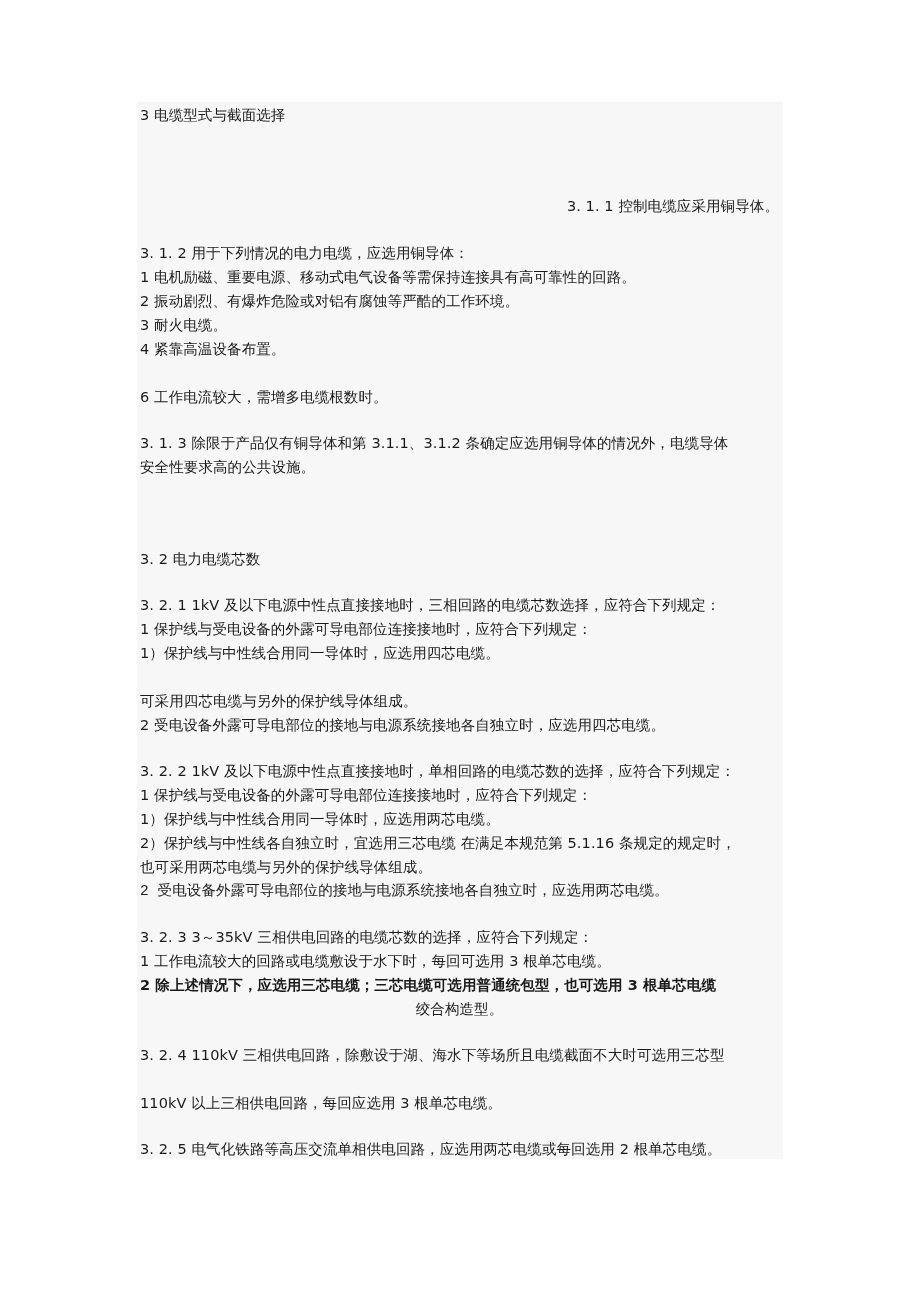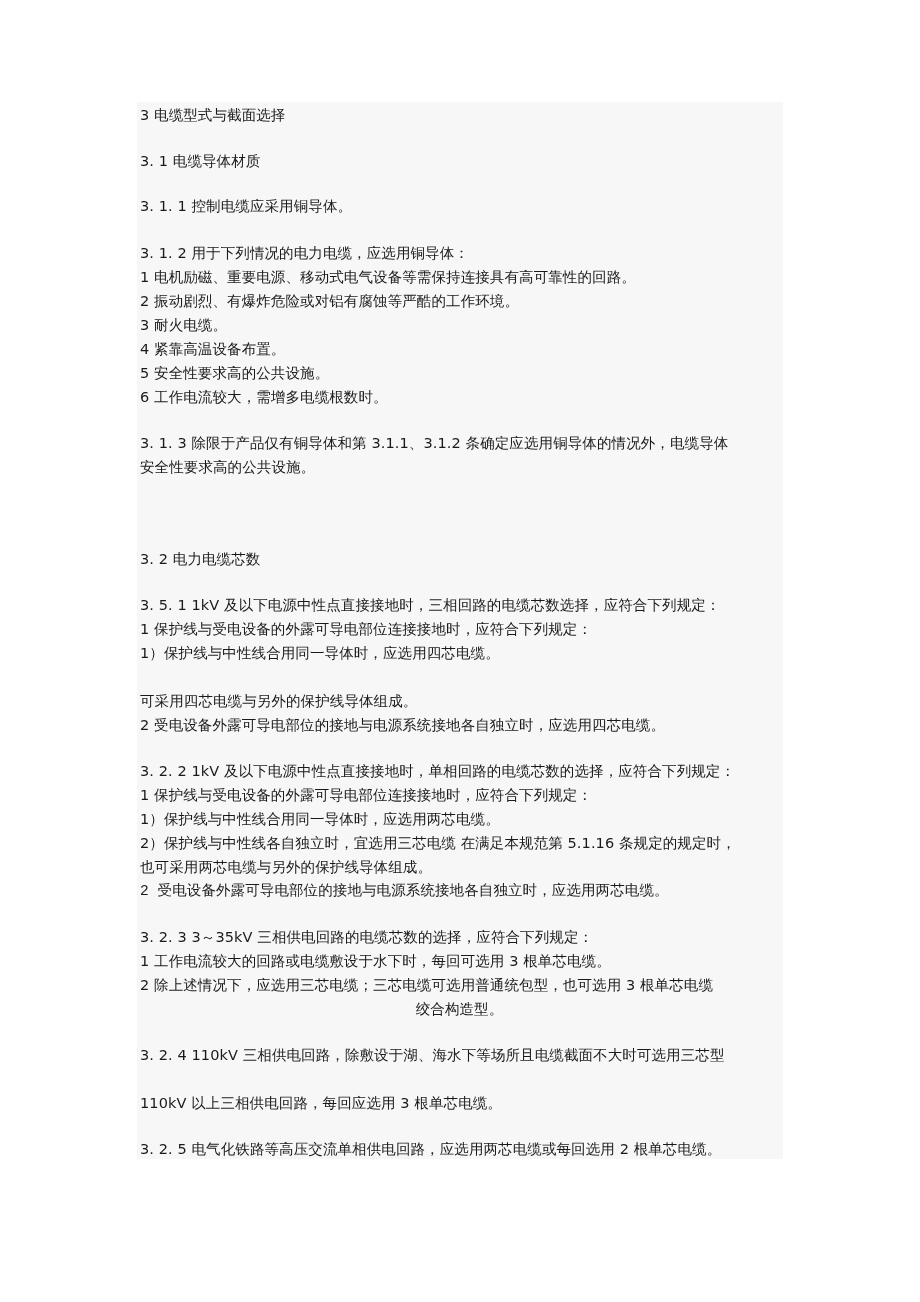--- a/index.html
+++ b/index.html
@@ -6,43 +6,41 @@
   body { width:920px; height:1302px; position:relative; overflow:hidden;
          font-family:"DejaVu Sans","Liberation Sans",sans-serif; color:#1a1a1a; }
   .page { position:absolute; left:137px; top:102px; width:646px; height:1057px; background:#f7f7f7; }
   .line { position:absolute; left:3px; right:4px; font-size:14.5px; line-height:20px; white-space:nowrap; letter-spacing:0.1px; }
 </style>
 </head>
 <body>
 
 <div class="page" id="page">
     <div class="line" style="top: 3px;">3  电缆型式与截面选择</div>
-    <div class="line" style="top: 49px;">3. 1  电缆导体材质</div>
-    <div class="line" style="top: 94px;">3. 1. 1  控制电缆应采用铜导体。</div>
+    <div class="line" style="top: 94px; text-align: right;">3. 1. 1  控制电缆应采用铜导体。</div>
     <div class="line" style="top: 141px;">3. 1. 2  用于下列情况的电力电缆，应选用铜导体：</div>
     <div class="line" style="top: 165px;">1  电机励磁、重要电源、移动式电气设备等需保持连接具有高可靠性的回路。</div>
     <div class="line" style="top: 189px;">2  振动剧烈、有爆炸危险或对铝有腐蚀等严酷的工作环境。</div>
     <div class="line" style="top: 213px;">3  耐火电缆。</div>
     <div class="line" style="top: 237px;">4  紧靠高温设备布置。</div>
-    <div class="line" style="top: 261px;">5  安全性要求高的公共设施。</div>
     <div class="line" style="top: 285px;">6  工作电流较大，需增多电缆根数时。</div>
     <div class="line" style="top: 331px;">3. 1. 3  除限于产品仅有铜导体和第 3.1.1、3.1.2 条确定应选用铜导体的情况外，电缆导体</div>
     <div class="line" style="top: 355px;">安全性要求高的公共设施。</div>
     <div class="line" style="top: 447px;">3. 2  电力电缆芯数</div>
-    <div class="line" style="top: 493px;">3. 5. 1 1kV 及以下电源中性点直接接地时，三相回路的电缆芯数选择，应符合下列规定：</div>
+    <div class="line" style="top: 493px;">3. 2. 1 1kV 及以下电源中性点直接接地时，三相回路的电缆芯数选择，应符合下列规定：</div>
     <div class="line" style="top: 517px;">1  保护线与受电设备的外露可导电部位连接接地时，应符合下列规定：</div>
     <div class="line" style="top: 541px;">1）保护线与中性线合用同一导体时，应选用四芯电缆。</div>
     <div class="line" style="top: 589px;">可采用四芯电缆与另外的保护线导体组成。</div>
     <div class="line" style="top: 613px;">2  受电设备外露可导电部位的接地与电源系统接地各自独立时，应选用四芯电缆。</div>
     <div class="line" style="top: 659px;">3. 2. 2 1kV 及以下电源中性点直接接地时，单相回路的电缆芯数的选择，应符合下列规定：</div>
     <div class="line" style="top: 683px;">1  保护线与受电设备的外露可导电部位连接接地时，应符合下列规定：</div>
     <div class="line" style="top: 707px;">1）保护线与中性线合用同一导体时，应选用两芯电缆。</div>
     <div class="line" style="top: 731px;">2）保护线与中性线各自独立时，宜选用三芯电缆 在满足本规范第 5.1.16 条规定的规定时，</div>
     <div class="line" style="top: 755px;">也可采用两芯电缆与另外的保护线导体组成。</div>
     <div class="line" style="top: 779px; font-family: Liberation Mono, monospace;">2  受电设备外露可导电部位的接地与电源系统接地各自独立时，应选用两芯电缆。</div>
     <div class="line" style="top: 825px;">3. 2. 3 3～35kV 三相供电回路的电缆芯数的选择，应符合下列规定：</div>
     <div class="line" style="top: 849px;">1  工作电流较大的回路或电缆敷设于水下时，每回可选用 3 根单芯电缆。</div>
-    <div class="line" style="top: 873px;">2  除上述情况下，应选用三芯电缆；三芯电缆可选用普通统包型，也可选用 3 根单芯电缆</div>
+    <div class="line" style="top: 873px; font-weight: bold;">2  除上述情况下，应选用三芯电缆；三芯电缆可选用普通统包型，也可选用 3 根单芯电缆</div>
     <div class="line" style="top: 897px; text-align: center;">绞合构造型。</div>
     <div class="line" style="top: 943px;">3. 2. 4 110kV 三相供电回路，除敷设于湖、海水下等场所且电缆截面不大时可选用三芯型</div>
     <div class="line" style="top: 991px;">110kV 以上三相供电回路，每回应选用 3 根单芯电缆。</div>
     <div class="line" style="top: 1037px;">3. 2. 5  电气化铁路等高压交流单相供电回路，应选用两芯电缆或每回选用 2 根单芯电缆。</div>
   </div>
 
 </body></html>

